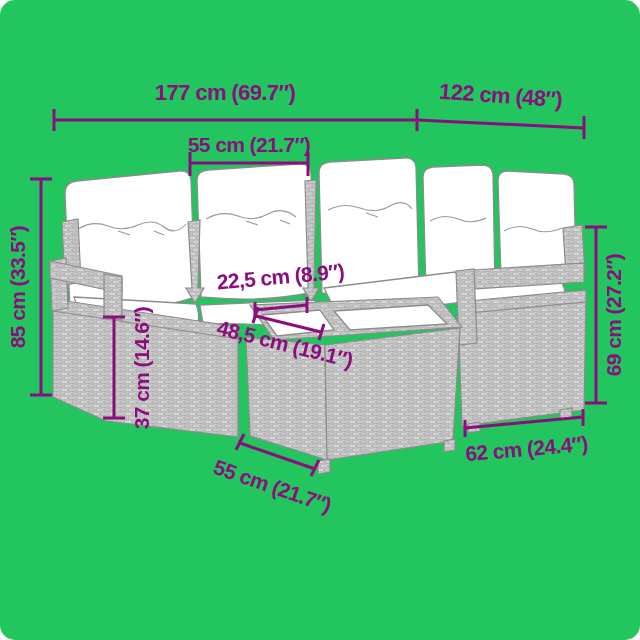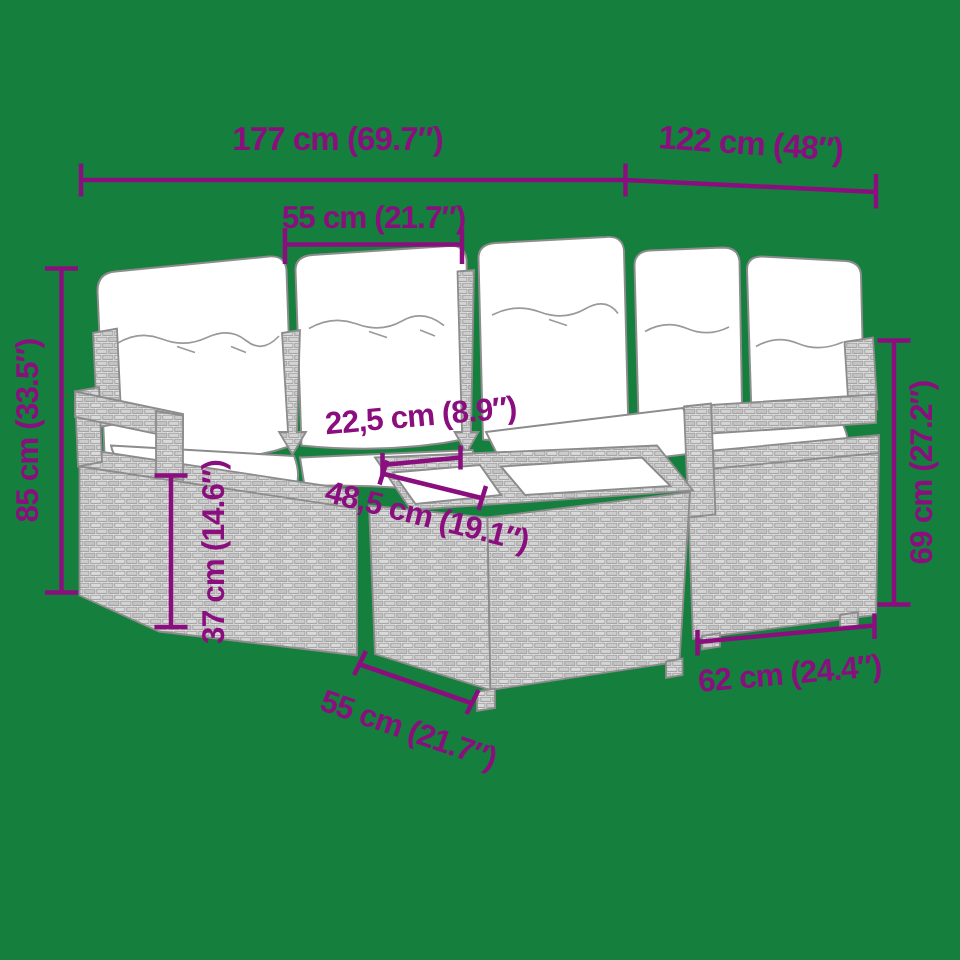--- a/index.html
+++ b/index.html
@@ -1,16 +1,16 @@
 <!DOCTYPE html>
 <html style="--dim-color: #8B0E7F; --line-color: #8C8C8C;"><head>
 <meta charset="utf-8">
 <style>
   html,body{margin:0;padding:0;background:#ffffff;}
-  .stage{width:640px;height:640px;position:relative;background:#15803d;overflow:hidden;}
+  .stage{width:640px;height:640px;position:relative;background:#22c55e;overflow:hidden;border-radius:15px;}
   .dim-text{
     font-family:"Liberation Sans",sans-serif;
     font-weight:bold;
     letter-spacing:-0.6px;
     fill:var(--dim-color,#8B0E7F);
   }
   .dim-line{
     stroke:var(--dim-color,#8B0E7F);
     stroke-width:3;
     fill:none;

